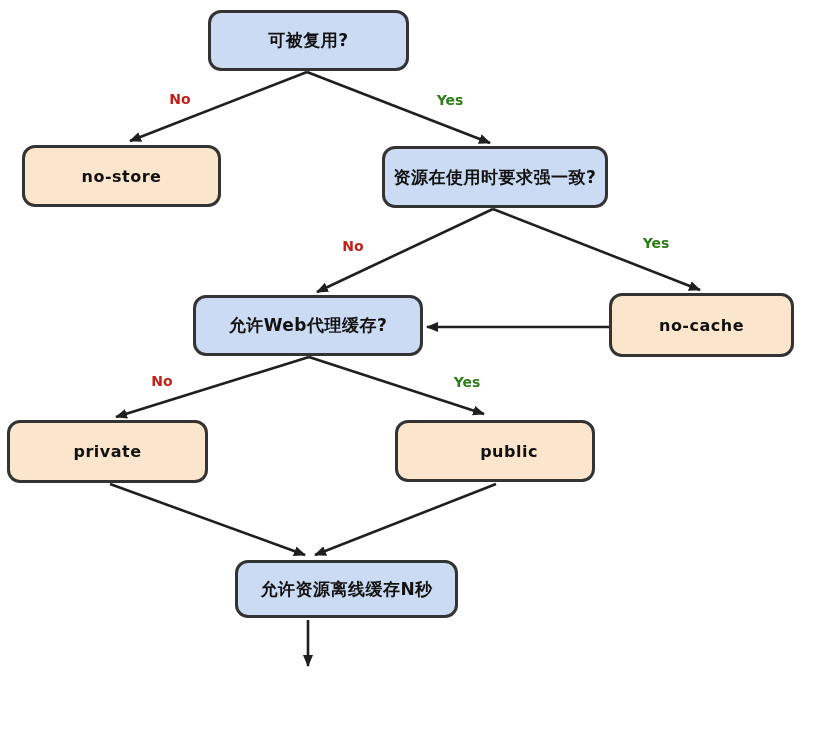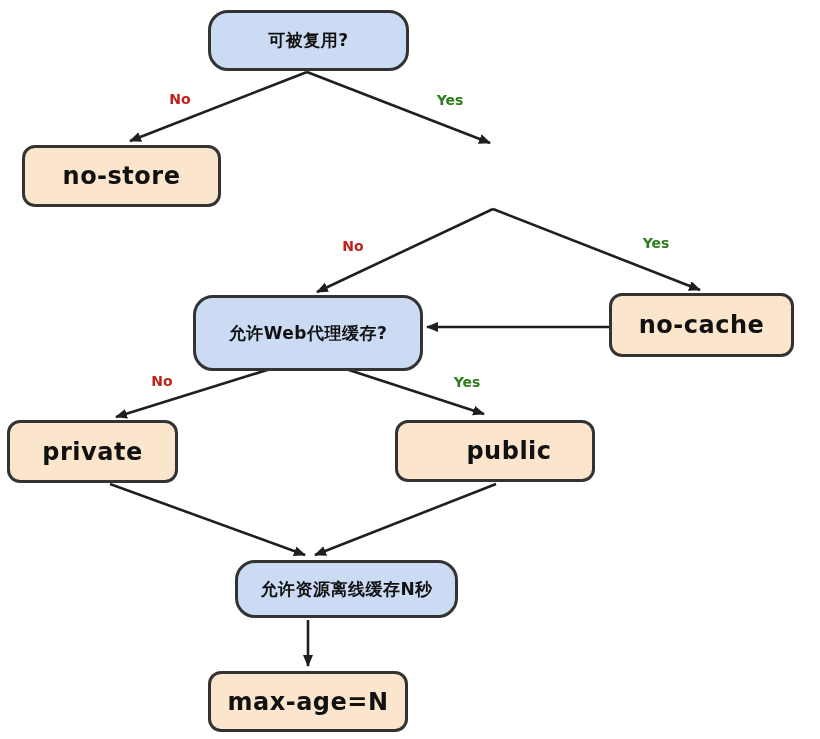--- a/index.html
+++ b/index.html
@@ -42,22 +42,22 @@
     align-items: center;
     justify-content: center;
     border: 3px solid var(--node-border);
     border-radius: 13px;
     font-weight: bold;
     font-size: 17px;
     color: var(--node-text);
     text-align: center;
     letter-spacing: 0.5px;
   }
-  .node.decision { background: var(--decision-fill); border-radius: 20px; }
-  .node.result   { background: var(--result-fill); font-size: 24px; }
+  .node.decision { background: var(--decision-fill); }
+  .node.result   { background: var(--result-fill); font-size: 16px; }
   .edge-label {
     position: absolute;
     transform: translate(-50%, -50%);
     font-weight: bold;
     font-size: 14px;
     white-space: nowrap;
   }
   .edge-label.no  { color: var(--label-no); }
   .edge-label.yes { color: var(--label-yes); margin-left: 19px; }
 </style>
@@ -85,44 +85,44 @@
   </svg>
 
   <div class="node decision" style="left:208px; top:10px;  width:201px; height:61px;">
     <span>可被复用?</span>
   </div>
 
   <div class="node result" style="left:22px; top:145px; width:199px; height:62px;">
     <span>no-store</span>
   </div>
 
+  <div class="node decision" style="left:382px; top:146px; width:226px; height:62px;">
+    <span>资源在使用时要求强一致?</span>
+  </div>
 
-  <div class="node decision" style="left:193px; top:295px; width:230px; height:76px;">
+  <div class="node decision" style="left:193px; top:295px; width:230px; height:61px;">
     <span>允许Web代理缓存?</span>
   </div>
 
   <div class="node result" style="left:609px; top:293px; width:185px; height:64px;">
     <span>no-cache</span>
   </div>
 
-  <div class="node result" style="left:7px; top:420px; width:171px; height:63px;">
+  <div class="node result" style="left:7px; top:420px; width:201px; height:63px;">
     <span>private</span>
   </div>
 
   <div class="node result" style="left:395px; top:420px; width:200px; height:62px;padding-left:28px;">
     <span>public</span>
   </div>
 
   <div class="node decision" style="left:195px; top:560px; width:223px; height:58px;margin-left:40px;">
     <span>允许资源离线缓存N秒</span>
   </div>
 
-  <div class="node result" style="left:208px; top:671px; width:200px; height:61px;">
-    <span>max-age=N</span>
-  </div>
 
   <span class="edge-label no" style="left:180px; top:99px;">No</span>
   <span class="edge-label yes" style="left:431px; top:100px;">Yes</span>
   <span class="edge-label no" style="left:353px; top:246px;">No</span>
   <span class="edge-label yes" style="left:637px; top:243px;">Yes</span>
   <span class="edge-label no" style="left:162px; top:381px;">No</span>
   <span class="edge-label yes" style="left:448px; top:382px;">Yes</span>
 
 </div>
 

